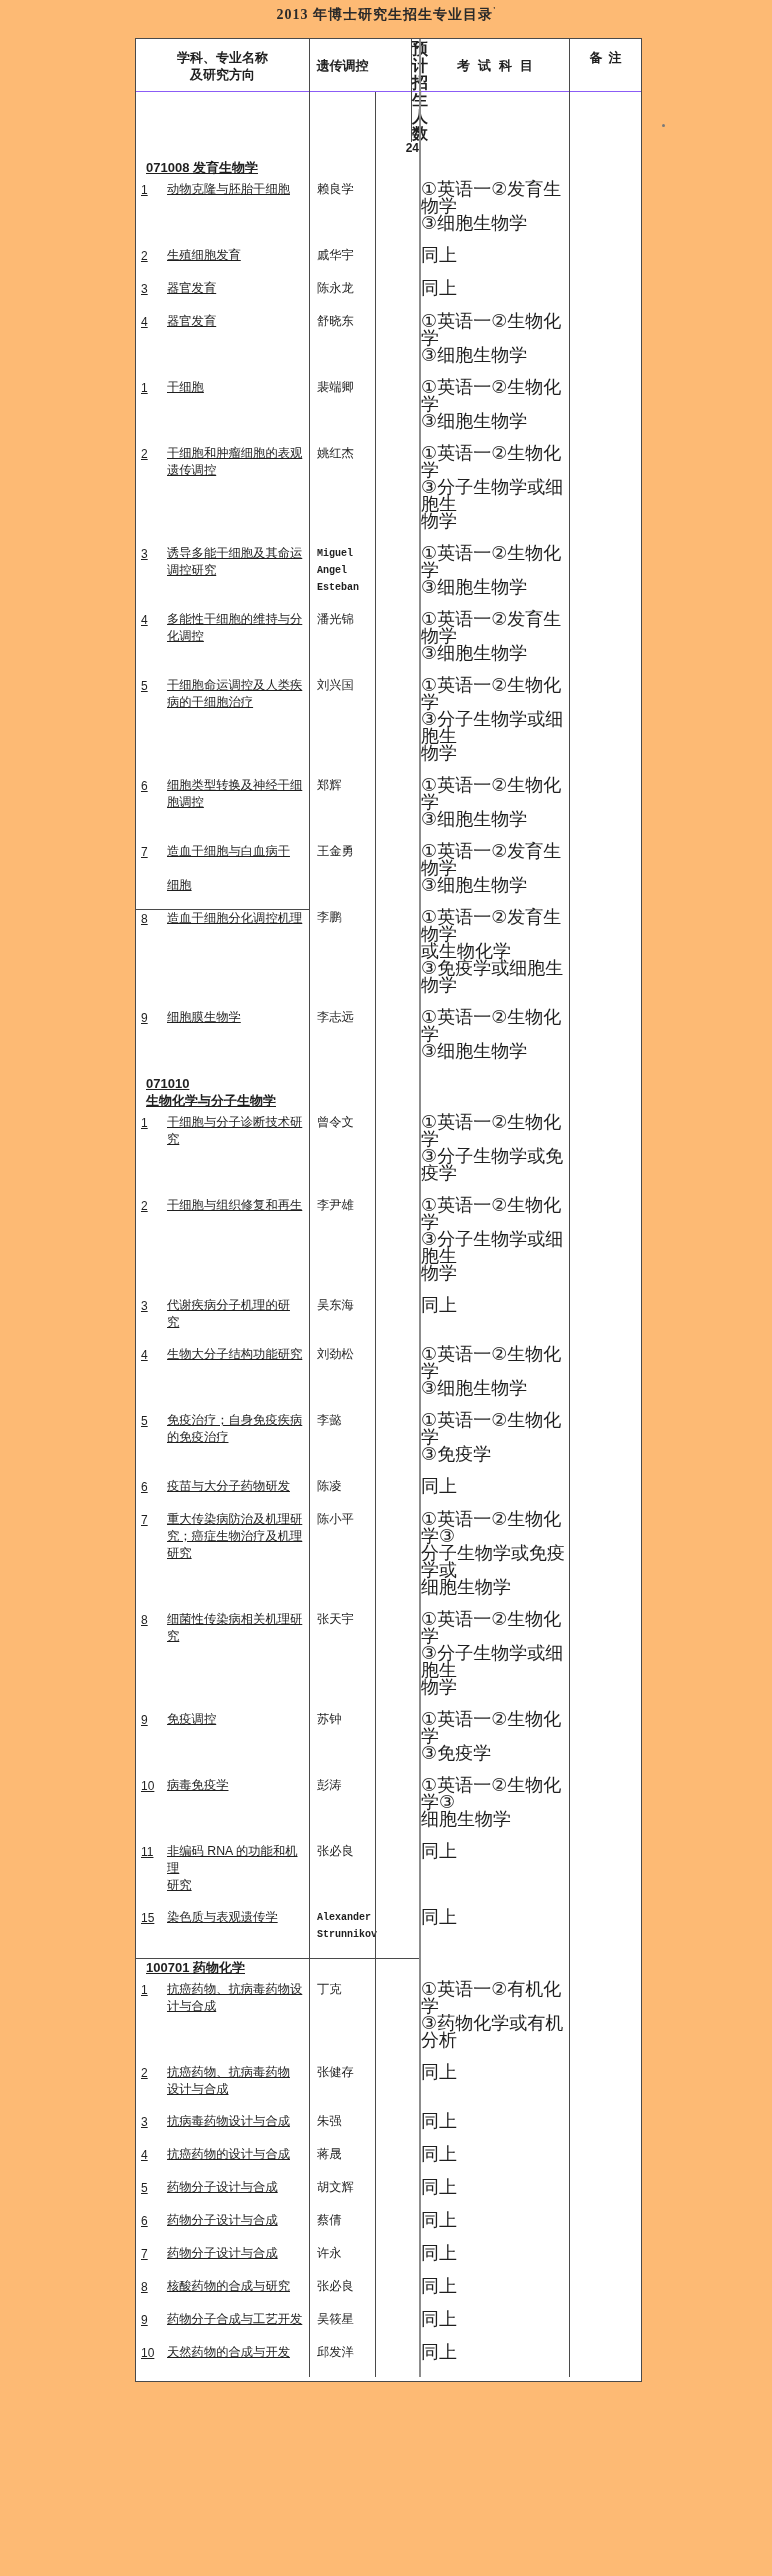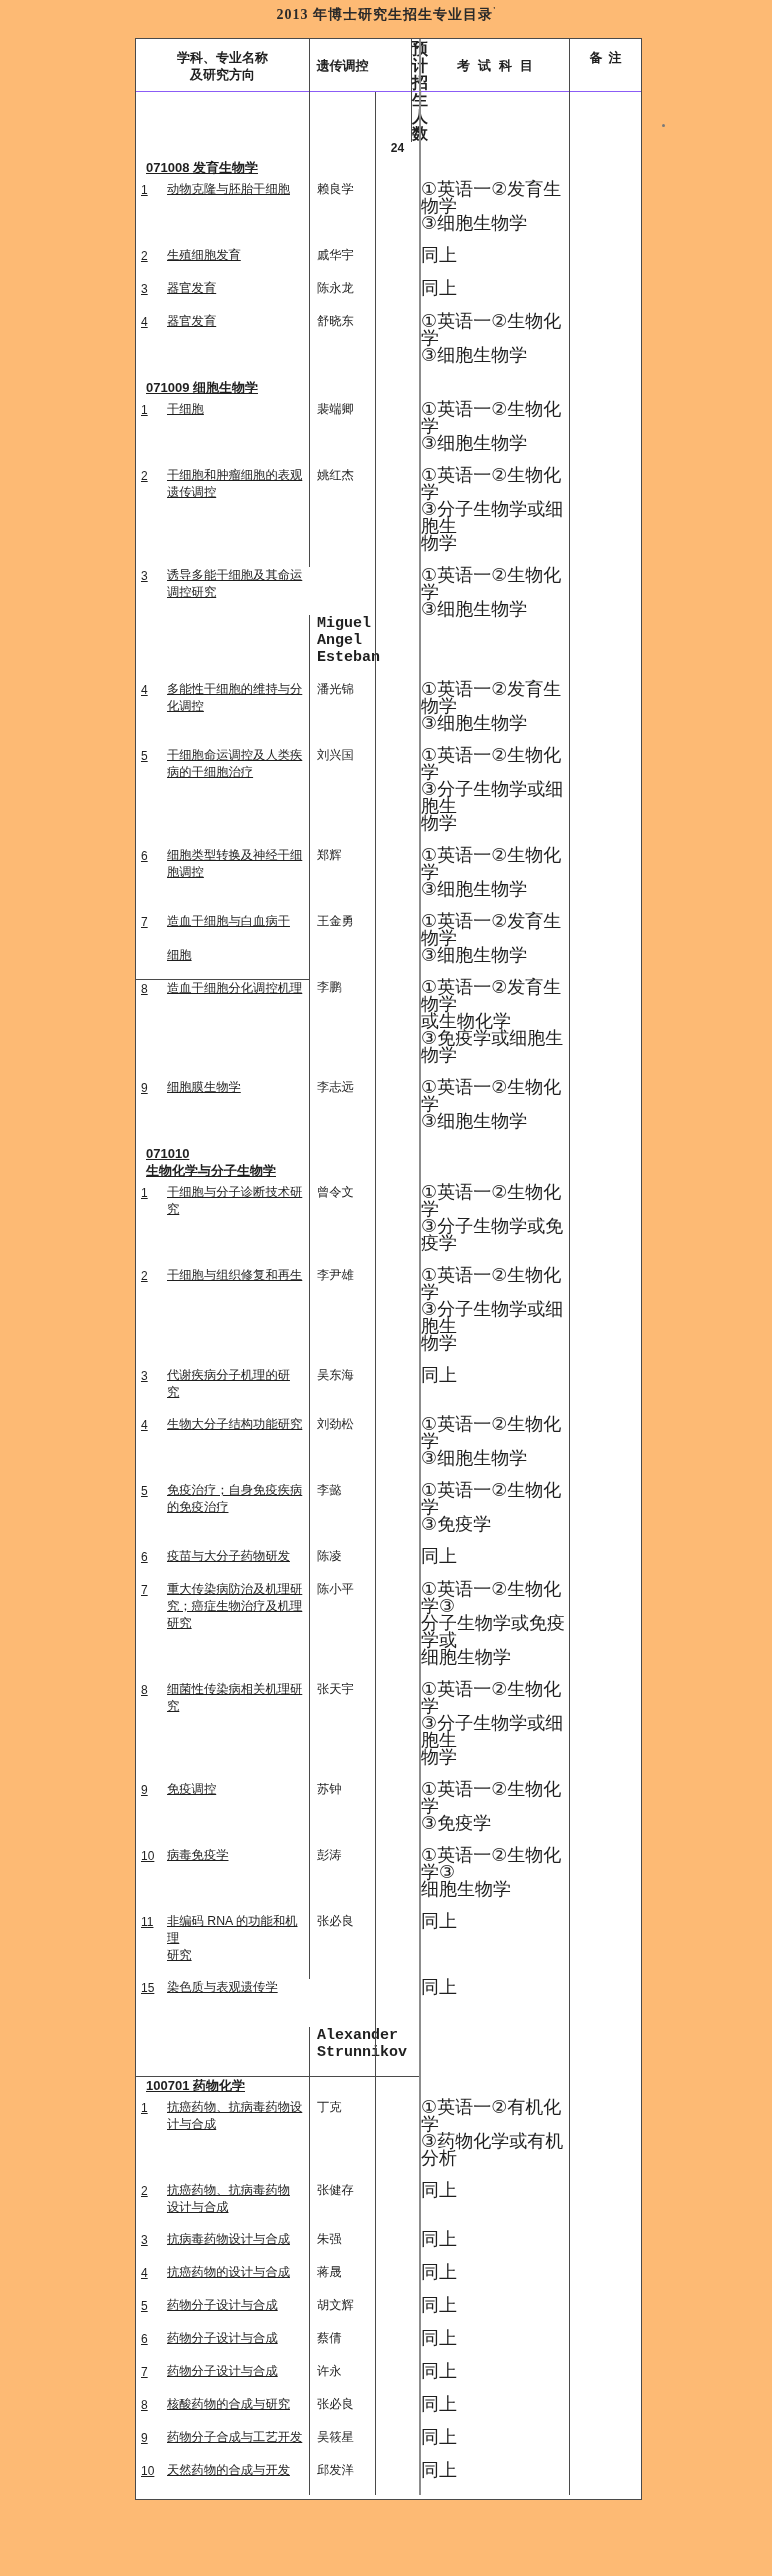--- a/index.html
+++ b/index.html
@@ -39,27 +39,27 @@
   
   .tbody { padding-bottom:4px; }
   .trow .cell { padding-bottom:15px; }
   .cell-subject { display:flex; padding-left:5px;text-decoration:underline; }
   .row-num { flex:none; width:26px; font-size:12px; line-height:17px; padding-top:1px; }
   .topic { flex:1; font-size:12.3px; line-height:17px; white-space:pre-line; }
   .cell-advisor { padding-left:7px; padding-right:2px; font-size:12.3px;
                   line-height:17px; white-space:pre-line; }
   .cell-advisor.latin { font-family:"Liberation Mono","DejaVu Sans Mono",monospace;
                         font-size:10.4px; letter-spacing:0; }
-  .cell-advisor.latin-bold { font-weight:bold; font-size:15px;margin-top:48px; }
+  .cell-advisor.latin-bold { font-weight:bold; font-size:10px; }
   .cell-quota { text-align:center; font-size:12px; }
   .cell-exam { padding-left:0; padding-right:2px; font-size:18px;
                line-height:17px; white-space:pre-line; }
 
   .spacer-row .cell { padding-bottom:0; min-height:67px; }
-  .spacer-row .cell-quota { padding-top:49px; font-weight:bold; font-size:12px; }
+  .spacer-row .cell-quota { padding-top:49px; font-weight:bold; font-size:12px;text-align:right; }
 
   .section-row .cell { padding-bottom:5px; }
   .section-title { font-weight:bold; font-size:13px; line-height:17px;
                    white-space:pre-line; padding-left:5px; }
 
   .divider-1 > .cell:nth-child(1) { border-top:1px solid #4a4a4a; }
   .divider-3 > .cell:nth-child(1),
   .divider-3 > .cell:nth-child(2),
   .divider-3 > .cell:nth-child(3) { border-top:1px solid #4a4a4a; }
 </style>
@@ -135,29 +135,20 @@
           <div class="cell cell-subject">
             <div class="row-num">4</div>
             <div class="topic">器官发育</div>
           </div>
           <div class="cell cell-advisor">舒晓东</div>
           <div class="cell cell-quota"></div>
           <div class="cell cell-exam">①英语一②生物化学
 ③细胞生物学</div>
           <div class="cell cell-remark"></div>
         </div>
-        <div class="grid-row trow section-row ">
-          <div class="cell cell-subject">
-            <div class="section-title">071009 细胞生物学</div>
-          </div>
-          <div class="cell cell-advisor"></div>
-          <div class="cell cell-quota"></div>
-          <div class="cell cell-exam"></div>
-          <div class="cell cell-remark"></div>
-        </div>
         <div class="grid-row trow">
           <div class="cell cell-subject">
             <div class="row-num">1</div>
             <div class="topic">干细胞</div>
           </div>
           <div class="cell cell-advisor">裴端卿</div>
           <div class="cell cell-quota"></div>
           <div class="cell cell-exam">①英语一②生物化学
 ③细胞生物学</div>
           <div class="cell cell-remark"></div>

